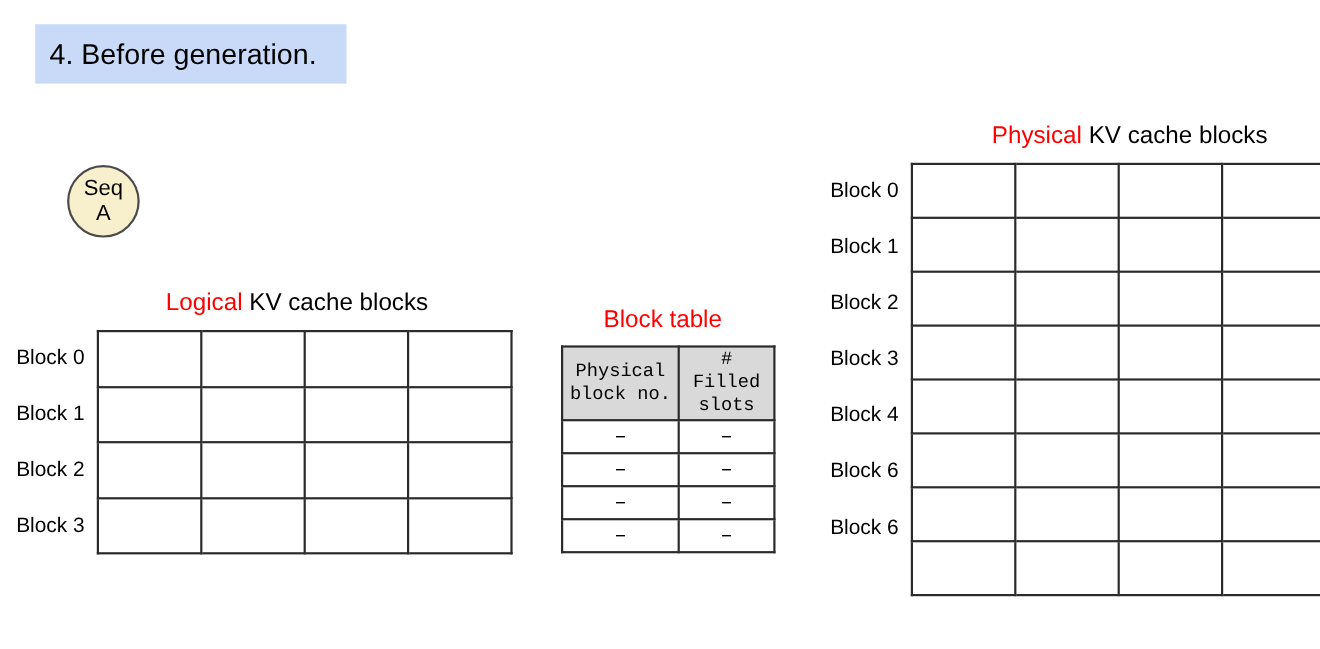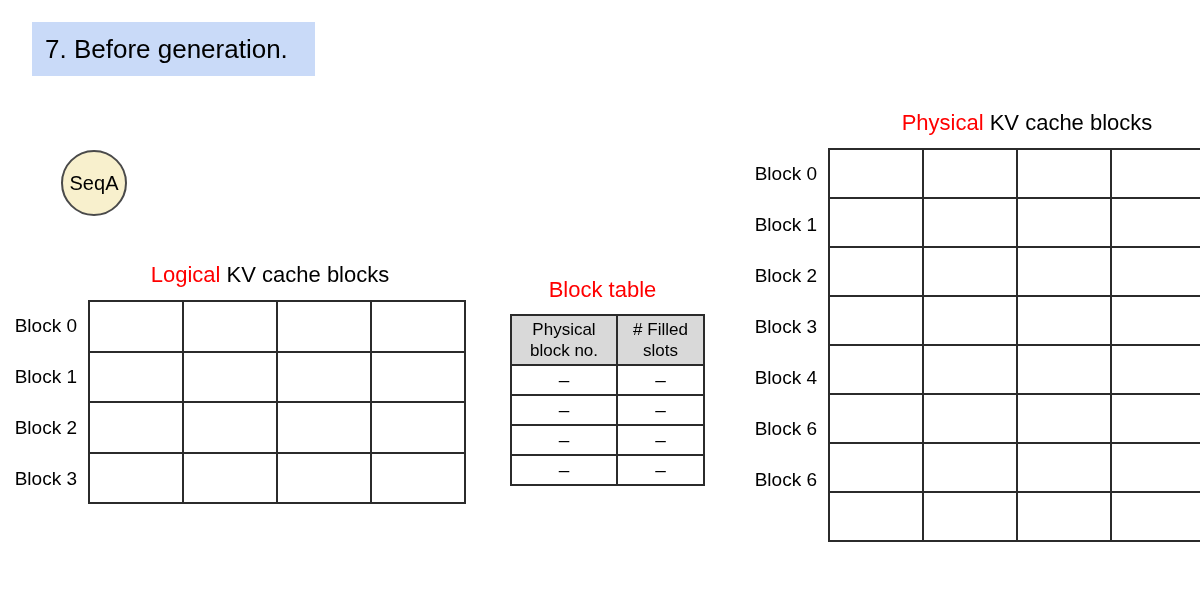--- a/index.html
+++ b/index.html
@@ -32,21 +32,21 @@
   .seq-badge {
     position: absolute;
     left: 61px;
     top: 150px;
     width: 66px;
     height: 66px;
     border-radius: 50%;
     border: 2px solid #4a4a4a;
     background: #f8f0cd;
     display: flex;
-    flex-direction: row;
+    flex-direction: column;
     align-items: center;
     justify-content: center;
     font-size: 20px;
     line-height: 23px;
     box-sizing: border-box;
   }
 
   
   .prompt-block {
     position: absolute;
@@ -87,21 +87,21 @@
   .cache-grid { width: 370px; flex: none; }
   .cache-grid td {
     border: 2px solid #2b2b2b;
     height: 47px;
     width: 92px;
     padding: 0;
   }
 
   
   .block-table-wrap { position: absolute; left: 510px; top: 314px; }
-  .block-table { width: 185px; }
+  .block-table { width: 185px; font-family: Liberation Mono, monospace; }
   .block-table th, .block-table td {
     border: 2px solid #2b2b2b;
     padding: 0;
     text-align: center;
   }
   .block-table th {
     background: #d9d9d9;
     font-weight: normal;
     font-size: 17px;
     line-height: 21px;
@@ -114,21 +114,21 @@
   }
   .col-physno { width: 100px; }
   .col-filled { width: 81px; }
 </style>
 </head>
 <body>
 
 <div class="canvas">
 
   <div class="title-box">
-    <span>7. Before generation.</span>
+    <span>4. Before generation.</span>
   </div>
 
   <div class="seq-badge">
     <div>Seq</div>
     <div>A</div>
   </div>
 
 
   <div class="section-title st-logical">
     <span class="red">Logical</span><span> KV cache blocks</span>

